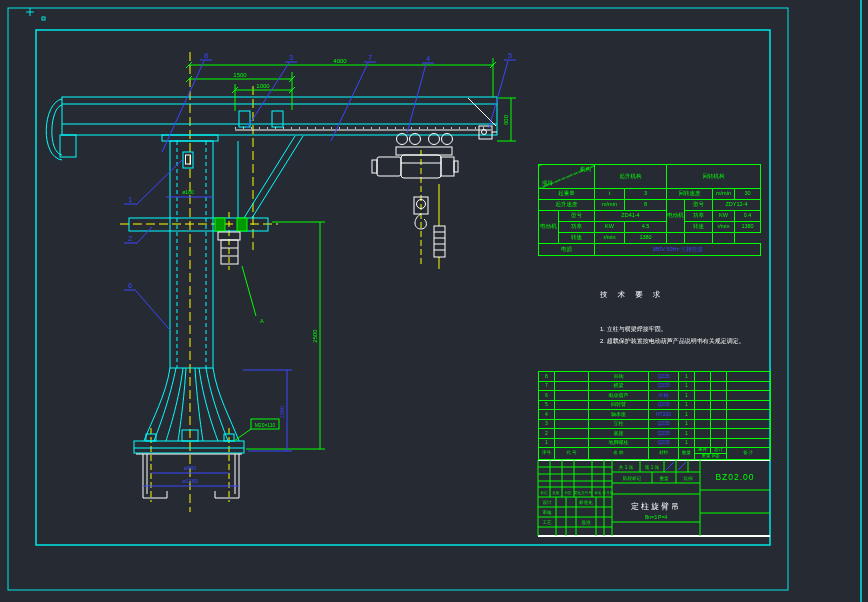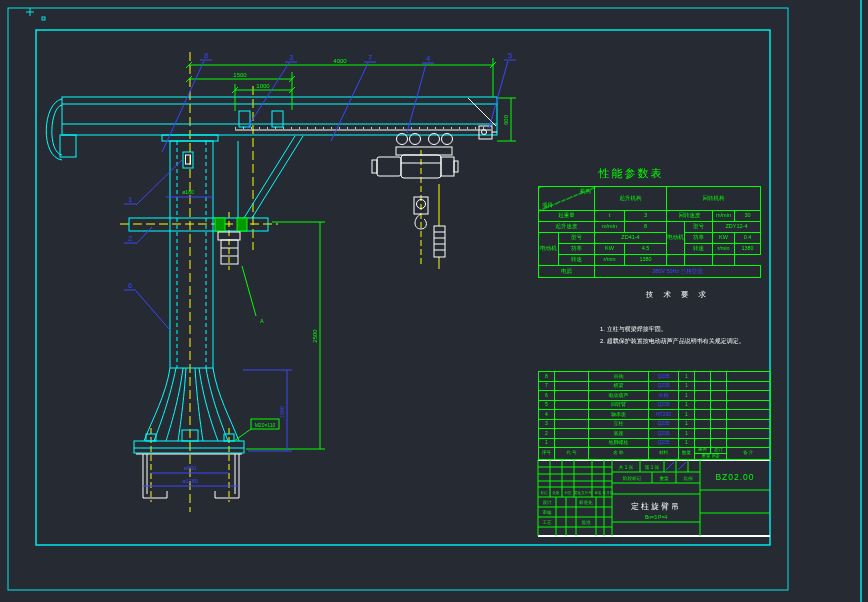--- a/index.html
+++ b/index.html
@@ -15,21 +15,21 @@
   table.grid{border-collapse:collapse;table-layout:fixed;width:222px;}
   table.grid td{border:1px solid #00ff00;color:#00ff00;font-size:5.5px;line-height:1;
     text-align:center;vertical-align:middle;padding:0;overflow:hidden;white-space:nowrap;}
   .diag{position:relative;
     background:linear-gradient(to bottom right,transparent 49.2%,#00ff00 49.2%,#00ff00 51%,transparent 51%);}
   .diag .tr{position:absolute;top:2px;right:3px;font-size:5.5px;}
   .diag .bl{position:absolute;bottom:2px;left:3px;font-size:5.5px;}
   .blue{color:#3a46ff !important;}
   
   .tech{position:absolute;left:600px;top:290px;width:176px;color:#ffffff;}
-  .tech-title{font-size:7.5px;letter-spacing:4px;text-align:center;padding-right:20px;margin-bottom:23px;}
+  .tech-title{font-size:7.5px;letter-spacing:4px;padding-right:20px;margin-bottom:23px;}
   .tech-line{font-size:6px;line-height:12px;white-space:nowrap;}
   
   .bom{position:absolute;left:538px;top:371px;width:232px;}
   table.bom-t{border-collapse:collapse;table-layout:fixed;width:232px;}
   table.bom-t td{border:1px solid #00ff00;color:#00ff00;font-size:5px;line-height:1;
     text-align:center;vertical-align:middle;padding:0;overflow:hidden;white-space:nowrap;}
   table.bom-t td.hd{font-size:4.5px;}
 </style>
 </head>
 <body>
@@ -295,21 +295,20 @@
         <text x="664" y="480" text-anchor="middle">重量</text>
         <text x="688" y="480" text-anchor="middle">比例</text>
       </g>
       <text x="735" y="480" text-anchor="middle" fill="#00ff00" font-size="8.5" letter-spacing="1">BZ02.00</text>
       <text x="656" y="509" text-anchor="middle" fill="#ffffff" font-size="8" letter-spacing="2">定柱旋臂吊</text>
       <text x="656" y="519" text-anchor="middle" fill="#00ff00" font-size="5">Bn=3  P=4</text>
     </g>
   </svg>
 
   <div class="perf">
-    <div class="perf-title">性能参数表</div>
     <table class="grid">
       <colgroup>
         <col style="width:20px">
           <col style="width:36px">
           <col style="width:30px">
           <col style="width:42px">
         <col style="width:18px">
           <col style="width:28px">
           <col style="width:22px">
           <col style="width:26px">

